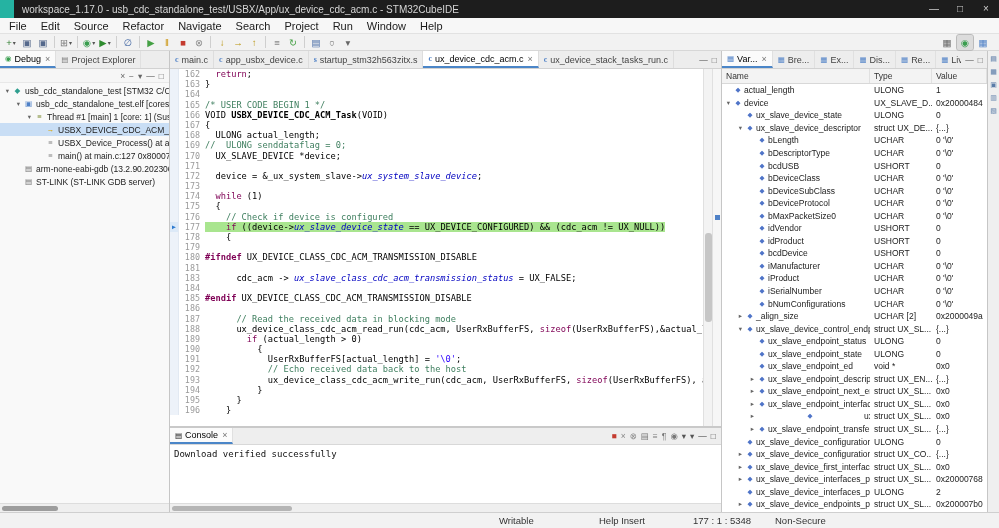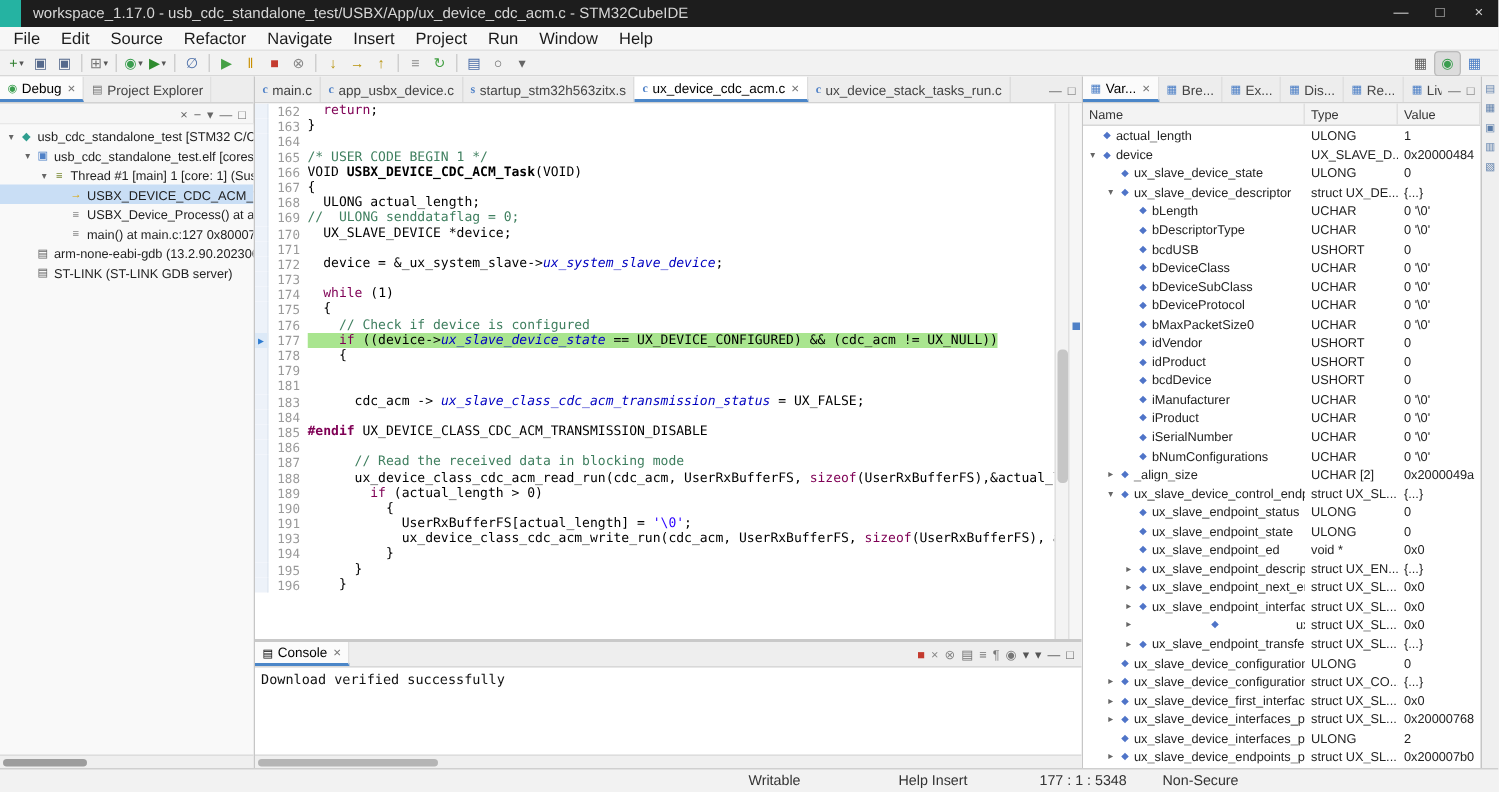--- a/index.html
+++ b/index.html
@@ -120,21 +120,21 @@
       <div class="win-btn">×</div>
     </div>
   </div>
 
   <div class="menubar">
       <div class="menu-item">File</div>
       <div class="menu-item">Edit</div>
       <div class="menu-item">Source</div>
       <div class="menu-item">Refactor</div>
       <div class="menu-item">Navigate</div>
-      <div class="menu-item">Insert</div>
+      <div class="menu-item">Search</div>
       <div class="menu-item">Project</div>
       <div class="menu-item">Run</div>
       <div class="menu-item">Window</div>
       <div class="menu-item">Help</div>
     </div>
 
   <div class="toolbar">
     <div class="toolbar-left">
         <div class="tb-icon">
           <span style="color: rgb(45, 125, 45);">+</span>
@@ -331,30 +331,32 @@
             <div class="line"><span class="marker"></span><span class="lnum">170</span><span class="ltxt"><span class="ltxt-in"><span class="tok-p">  UX_SLAVE_DEVICE *device;</span></span></span></div>
             <div class="line"><span class="marker"></span><span class="lnum">171</span><span class="ltxt"><span class="ltxt-in"></span></span></div>
             <div class="line"><span class="marker"></span><span class="lnum">172</span><span class="ltxt"><span class="ltxt-in"><span class="tok-p">  device = &amp;_ux_system_slave-&gt;</span><span class="tok-f">ux_system_slave_device</span><span class="tok-p">;</span></span></span></div>
             <div class="line"><span class="marker"></span><span class="lnum">173</span><span class="ltxt"><span class="ltxt-in"></span></span></div>
             <div class="line"><span class="marker"></span><span class="lnum">174</span><span class="ltxt"><span class="ltxt-in"><span class="tok-p">  </span><span class="tok-k">while</span><span class="tok-p"> (1)</span></span></span></div>
             <div class="line"><span class="marker"></span><span class="lnum">175</span><span class="ltxt"><span class="ltxt-in"><span class="tok-p">  {</span></span></span></div>
             <div class="line"><span class="marker"></span><span class="lnum">176</span><span class="ltxt"><span class="ltxt-in"><span class="tok-p">    </span><span class="tok-c">// Check if device is configured</span></span></span></div>
             <div class="line hl"><span class="marker">▶</span><span class="lnum">177</span><span class="ltxt"><span class="ltxt-in"><span class="tok-p">    </span><span class="tok-k">if</span><span class="tok-p"> ((device-&gt;</span><span class="tok-f">ux_slave_device_state</span><span class="tok-p"> == UX_DEVICE_CONFIGURED) &amp;&amp; (cdc_acm != UX_NULL))</span></span></span></div>
             <div class="line"><span class="marker"></span><span class="lnum">178</span><span class="ltxt"><span class="ltxt-in"><span class="tok-p">    {</span></span></span></div>
             <div class="line"><span class="marker"></span><span class="lnum">179</span><span class="ltxt"><span class="ltxt-in"></span></span></div>
+            <div class="line"><span class="marker"></span><span class="lnum">180</span><span class="ltxt"><span class="ltxt-in"><span class="tok-d">#ifndef</span><span class="tok-p"> UX_DEVICE_CLASS_CDC_ACM_TRANSMISSION_DISABLE</span></span></span></div>
             <div class="line"><span class="marker"></span><span class="lnum">181</span><span class="ltxt"><span class="ltxt-in"></span></span></div>
             <div class="line"><span class="marker"></span><span class="lnum">183</span><span class="ltxt"><span class="ltxt-in"><span class="tok-p">      cdc_acm -&gt; </span><span class="tok-f">ux_slave_class_cdc_acm_transmission_status</span><span class="tok-p"> = UX_FALSE;</span></span></span></div>
             <div class="line"><span class="marker"></span><span class="lnum">184</span><span class="ltxt"><span class="ltxt-in"></span></span></div>
             <div class="line"><span class="marker"></span><span class="lnum">185</span><span class="ltxt"><span class="ltxt-in"><span class="tok-d">#endif</span><span class="tok-p"> UX_DEVICE_CLASS_CDC_ACM_TRANSMISSION_DISABLE</span></span></span></div>
             <div class="line"><span class="marker"></span><span class="lnum">186</span><span class="ltxt"><span class="ltxt-in"></span></span></div>
             <div class="line"><span class="marker"></span><span class="lnum">187</span><span class="ltxt"><span class="ltxt-in"><span class="tok-p">      </span><span class="tok-c">// Read the received data in blocking mode</span></span></span></div>
             <div class="line"><span class="marker"></span><span class="lnum">188</span><span class="ltxt"><span class="ltxt-in"><span class="tok-p">      ux_device_class_cdc_acm_read_run(cdc_acm, UserRxBufferFS, </span><span class="tok-k">sizeof</span><span class="tok-p">(UserRxBufferFS),&amp;actual_length, UX_WAIT_FOREVER);</span></span></span></div>
             <div class="line"><span class="marker"></span><span class="lnum">189</span><span class="ltxt"><span class="ltxt-in"><span class="tok-p">        </span><span class="tok-k">if</span><span class="tok-p"> (actual_length &gt; 0)</span></span></span></div>
             <div class="line"><span class="marker"></span><span class="lnum">190</span><span class="ltxt"><span class="ltxt-in"><span class="tok-p">          {</span></span></span></div>
             <div class="line"><span class="marker"></span><span class="lnum">191</span><span class="ltxt"><span class="ltxt-in"><span class="tok-p">            UserRxBufferFS[actual_length] = </span><span class="tok-s">'\0'</span><span class="tok-p">;</span></span></span></div>
+            <div class="line"><span class="marker"></span><span class="lnum">192</span><span class="ltxt"><span class="ltxt-in"><span class="tok-p">            </span><span class="tok-c">// Echo received data back to the host</span></span></span></div>
             <div class="line"><span class="marker"></span><span class="lnum">193</span><span class="ltxt"><span class="ltxt-in"><span class="tok-p">            ux_device_class_cdc_acm_write_run(cdc_acm, UserRxBufferFS, </span><span class="tok-k">sizeof</span><span class="tok-p">(UserRxBufferFS), actual_length);</span></span></span></div>
             <div class="line"><span class="marker"></span><span class="lnum">194</span><span class="ltxt"><span class="ltxt-in"><span class="tok-p">          }</span></span></span></div>
             <div class="line"><span class="marker"></span><span class="lnum">195</span><span class="ltxt"><span class="ltxt-in"><span class="tok-p">      }</span></span></span></div>
             <div class="line"><span class="marker"></span><span class="lnum">196</span><span class="ltxt"><span class="ltxt-in"><span class="tok-p">    }</span></span></span></div>
           </div>
         <div class="vscrollbar">
           <div class="vthumb"></div>
         </div>
         <div class="overview-ruler">
           <div class="ov-marker"></div>

